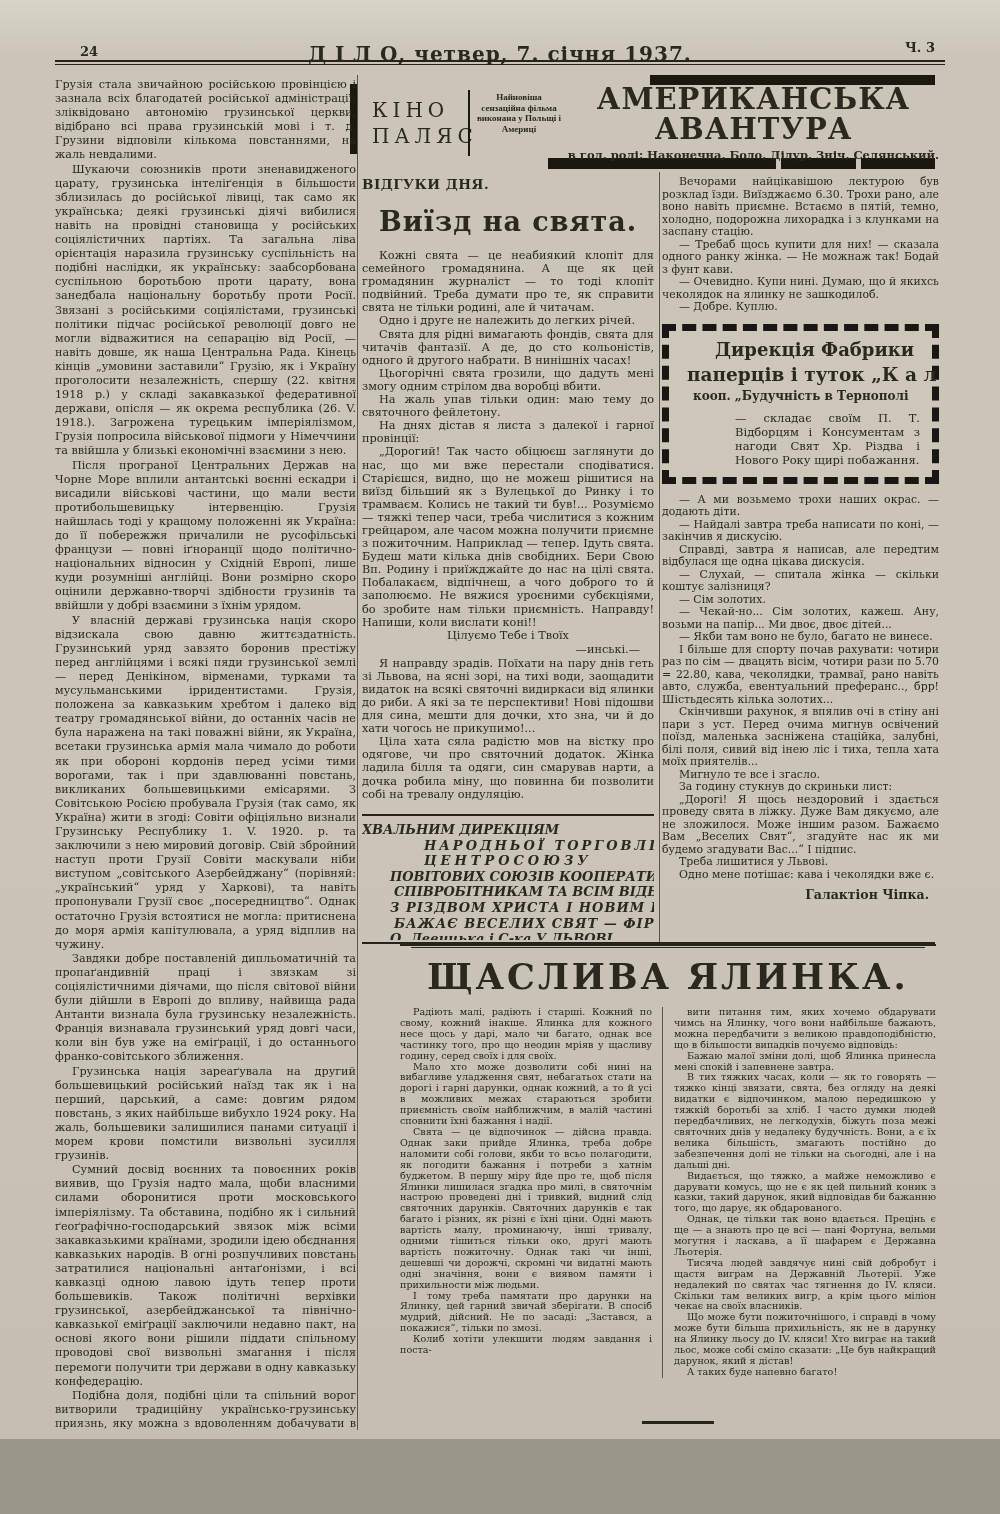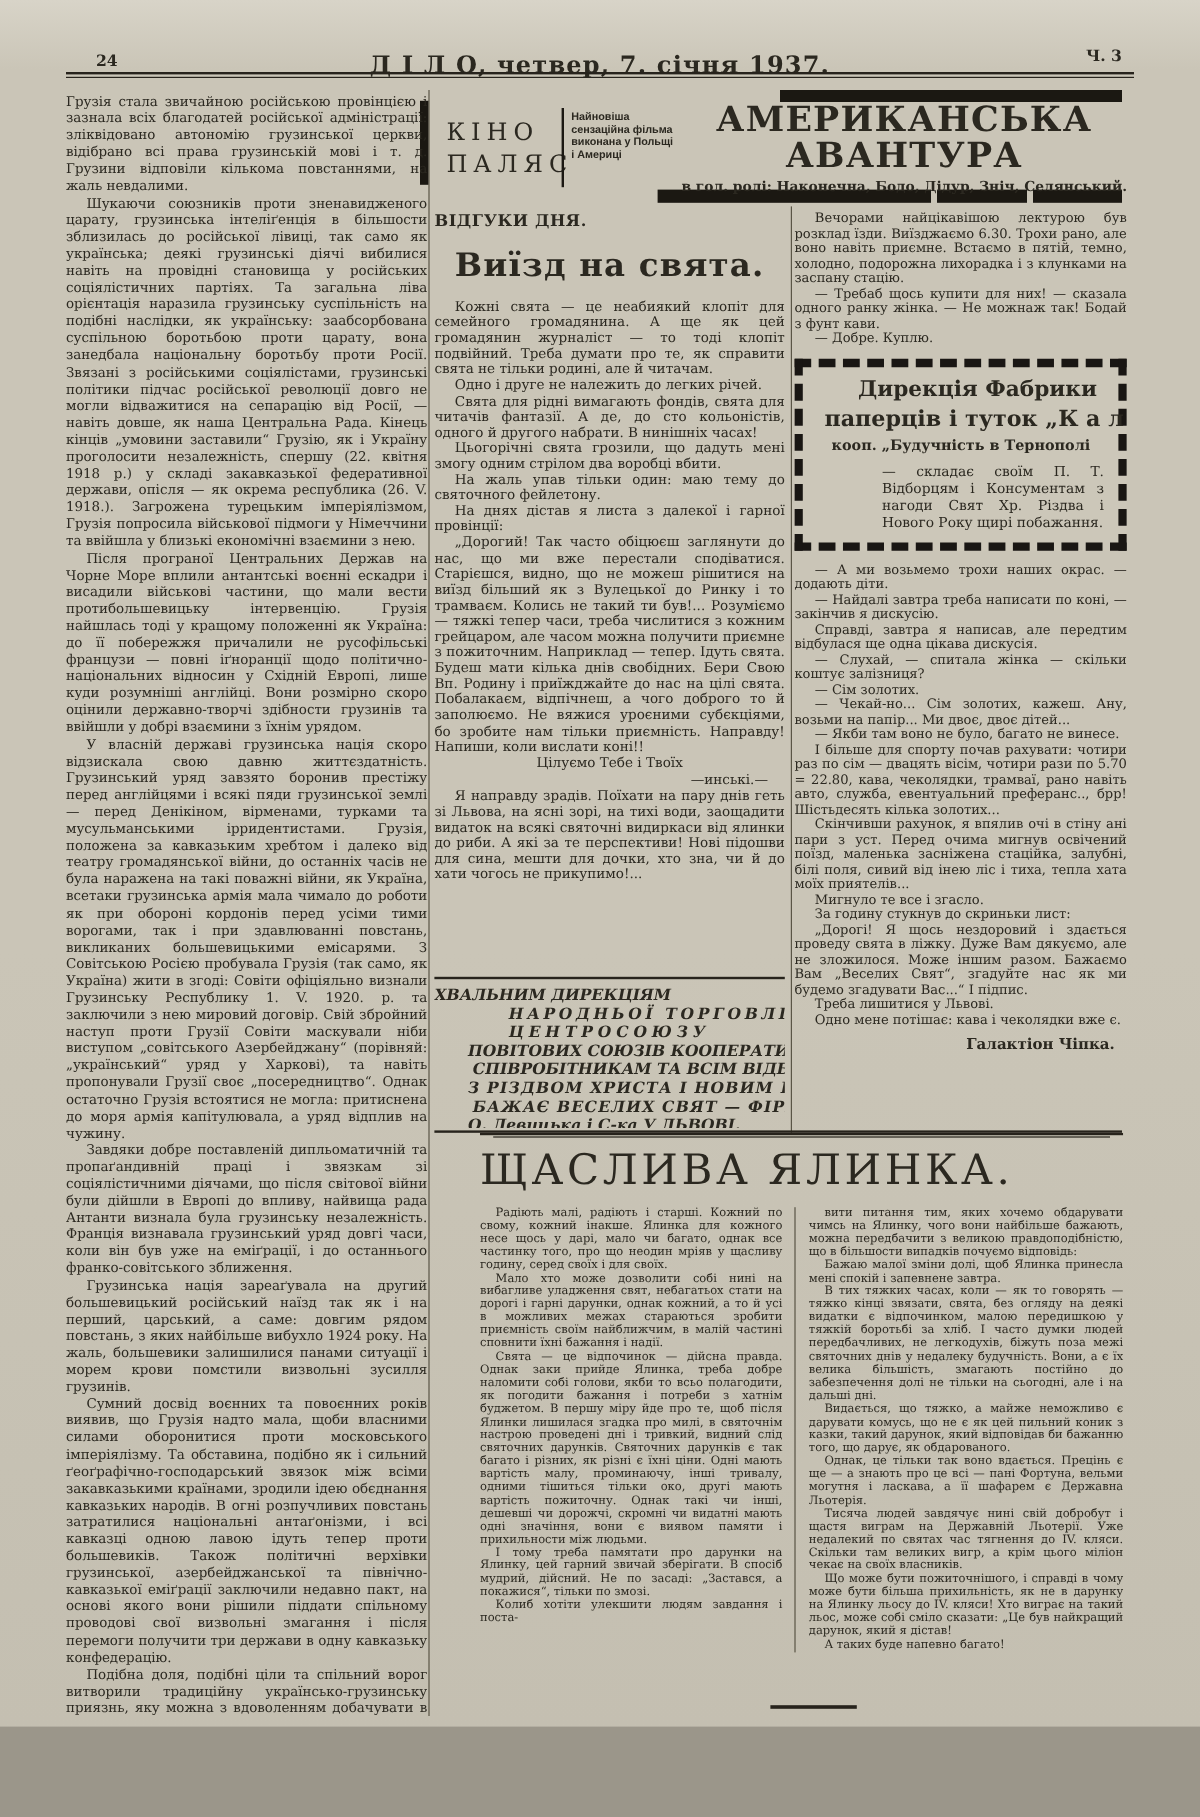--- a/index.html
+++ b/index.html
@@ -24,21 +24,21 @@
     font-size:11.2px;line-height:14.1px;text-align:justify;}
   .col-left p, .flow p{margin:0;text-indent:17px;}
   .col-left p:first-child{text-indent:0;}
 
   
   .kino{left:372px;top:88px;width:573px;height:70px;display:flex;align-items:stretch;}
   .kino-venue{width:96px;display:flex;flex-direction:column;justify-content:center;
     font-size:20px;letter-spacing:5px;line-height:26px;font-weight:400;}
   .kino-div{width:2px;background:#1b1812;margin:2px 6px 2px 0;}
   .kino-tag{width:86px;font-size:9px;font-weight:bold;line-height:10.5px;
-    font-family:Liberation Sans, sans-serif;padding-top:4px;}
+    font-family:Liberation Serif, serif;padding-top:4px;text-align:center;}
   .kino-main{flex:1;text-align:center;display:flex;flex-direction:column;justify-content:center;}
   .kino-title{font-size:29px;font-weight:bold;letter-spacing:1px;line-height:30px;}
   .kino-cast{font-size:11.5px;font-weight:bold;margin-top:4px;}
 
   
   .col-mid{left:362px;top:176px;width:292px;height:636px;overflow:hidden;}
   .sect-label{font-size:13.5px;font-weight:bold;letter-spacing:.5px;margin:0 0 14px 0;}
   .feuil-title{font-size:27px;font-weight:bold;text-align:center;margin:0 0 12px 0;letter-spacing:1px;}
   .col-mid .flow{font-size:11.3px;line-height:13.1px;text-align:justify;}
   .letter-closing{margin:0;text-align:center;font-size:11.3px;line-height:14px;}
@@ -64,21 +64,21 @@
   .kalina-l1{font-size:18px;font-weight:bold;margin-left:32px;}
   .kalina-l2{font-size:18.5px;font-weight:bold;margin:4px 0 4px 4px;white-space:nowrap;}
   .kalina-l3{font-size:12px;font-weight:bold;margin-left:10px;}
   .kalina-body{font-size:11.5px;line-height:14px;margin:8px 0 0 52px;text-align:justify;}
   .feuil-signature{font-size:12.5px;font-weight:bold;text-align:right;padding-right:10px;margin-top:6px;}
 
   
   .yal{left:400px;top:944px;width:536px;height:476px;overflow:hidden;}
   .yal-rule1{height:2px;background:#27231c;margin-bottom:1px;}
   .yal-rule2{height:1px;background:#27231c;width:96%;margin:0 auto;}
-  .yal-title{font-size:35px;font-weight:normal;letter-spacing:3px;margin:8px 0 10px 0;}
+  .yal-title{font-size:35px;font-weight:bold;text-align:center;letter-spacing:3px;margin:8px 0 10px 0;}
   .yal-cols{display:flex;}
   .yal-colA{width:252px;}
   .yal-colB{width:262px;border-left:1px solid #5a5546;padding-left:11px;margin-left:10px;}
   .yal .flow{font-size:9.6px;line-height:10.9px;text-align:justify;}
   .yal .flow p{text-indent:13px;}
   .end-rule{left:642px;top:1421px;width:72px;height:3px;background:#27231c;}
 </style>
 </head>
 <body>
 
@@ -130,40 +130,42 @@
         <p>Свята для рідні вимагають фондів, свята для читачів фантазії. А де, до сто кольоністів, одного й другого набрати. В нинішніх часах!</p>
         <p>Цьогорічні свята грозили, що дадуть мені змогу одним стрілом два воробці вбити.</p>
         <p>На жаль упав тільки один: маю тему до святочного фейлетону.</p>
         <p>На днях дістав я листа з далекої і гарної провінції:</p>
         <p>„Дорогий! Так часто обіцюєш заглянути до нас, що ми вже перестали сподіватися. Старієшся, видно, що не можеш рішитися на виїзд більший як з Вулецької до Ринку і то трамваєм. Колись не такий ти був!... Розуміємо — тяжкі тепер часи, треба числитися з кожним грейцаром, але часом можна получити приємне з пожиточним. Наприклад — тепер. Ідуть свята. Будеш мати кілька днів свобідних. Бери Свою Вп. Родину і приїжджайте до нас на цілі свята. Побалакаєм, відпічнеш, а чого доброго то й заполюємо. Не вяжися уроєними субєкціями, бо зробите нам тільки приємність. Направду! Напиши, коли вислати коні!!</p>
       </div>
     <p class="letter-closing">Цілуємо Тебе і Твоїх</p>
     <p class="letter-sig">—инські.—</p>
     <div class="flow">
         <p>Я направду зрадів. Поїхати на пару днів геть зі Львова, на ясні зорі, на тихі води, заощадити видаток на всякі святочні видиркаси від ялинки до риби. А які за те перспективи! Нові підошви для сина, мешти для дочки, хто зна, чи й до хати чогось не прикупимо!...</p>
+        <p>Ціла хата сяла радістю мов на вістку про одягове, чи про святочний додаток. Жінка ладила білля та одяги, син смарував нарти, а дочка робила міну, що повинна би позволити собі на тревалу ондуляцію.</p>
       </div>
   </div>
 
   <div class="abs rule" style="left:362px;top:814px;width:292px;height:2px;"></div>
   <div class="abs khv">
     <div class="l1">ХВАЛЬНИМ ДИРЕКЦІЯМ</div>
     <div class="l2">НАРОДНЬОЇ ТОРГОВЛІ</div>
     <div class="l3">ЦЕНТРОСОЮЗУ</div>
     <div class="l4">ПОВІТОВИХ СОЮЗІВ КООПЕРАТИВ І ЇХ</div>
     <div class="l5">СПІВРОБІТНИКАМ ТА ВСІМ ВІДБОРЦЯМ</div>
     <div class="l6">З РІЗДВОМ ХРИСТА І НОВИМ РОКОМ</div>
     <div class="l7">БАЖАЄ ВЕСЕЛИХ СВЯТ — ФІРМА</div>
     <div class="l8">О. Левицька і С-ка У ЛЬВОВІ.</div>
   </div>
   <div class="abs rule" style="left:362px;top:942px;width:573px;height:2px;"></div>
 
   <div class="abs col-right">
     <div class="flow">
         <p>Вечорами найцікавішою лектурою був розклад їзди. Виїзджаємо 6.30. Трохи рано, але воно навіть приємне. Встаємо в пятій, темно, холодно, подорожна лихорадка і з клунками на заспану стацію.</p>
         <p>— Требаб щось купити для них! — сказала одного ранку жінка. — Не можнаж так! Бодай з фунт кави.</p>
+        <p>— Очевидно. Купи нині. Думаю, що й якихсь чеколядок на ялинку не зашкодилоб.</p>
         <p>— Добре. Куплю.</p>
       </div>
     <div class="kalina">
       <div class="kalina-l1">Дирекція Фабрики</div>
       <div class="kalina-l2">паперців і туток „К а л и н а“</div>
       <div class="kalina-l3">кооп. „Будучність в Тернополі</div>
       <div class="kalina-body">— складає своїм П. Т. Відборцям і Консументам з нагоди Свят Хр. Різдва і Нового Року щирі побажання.</div>
     </div>
     <div class="flow">
         <p>— А ми возьмемо трохи наших окрас. — додають діти.</p>

